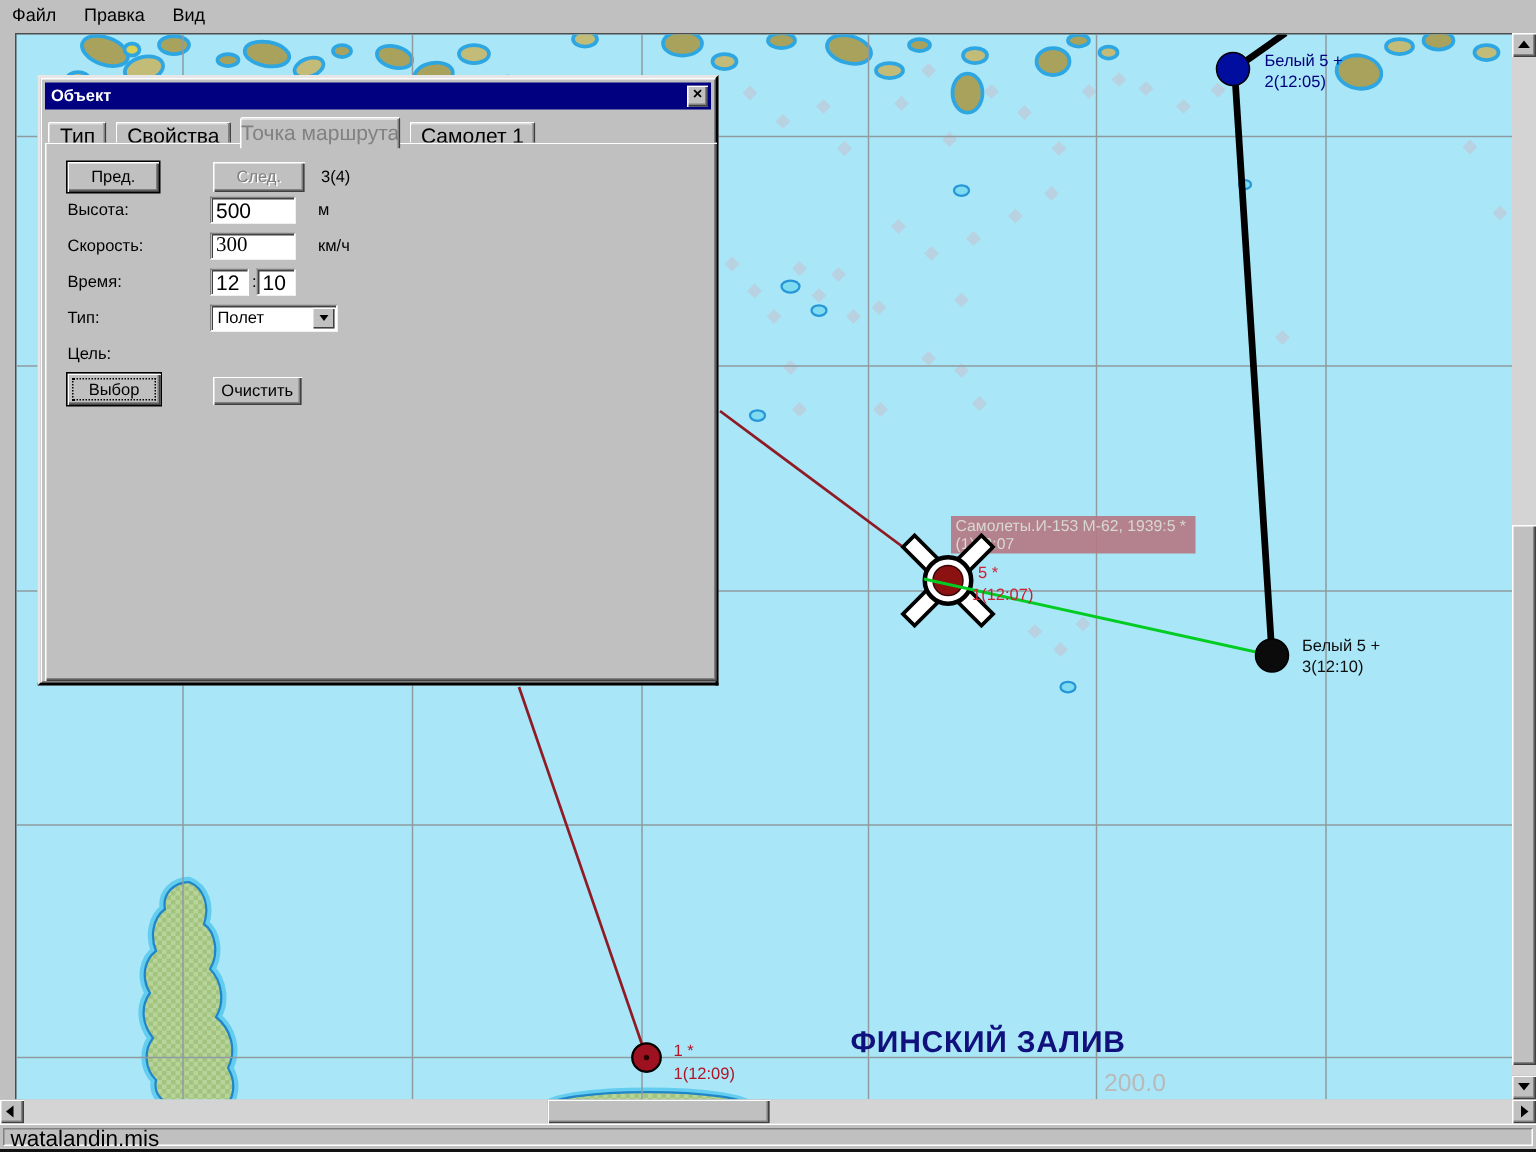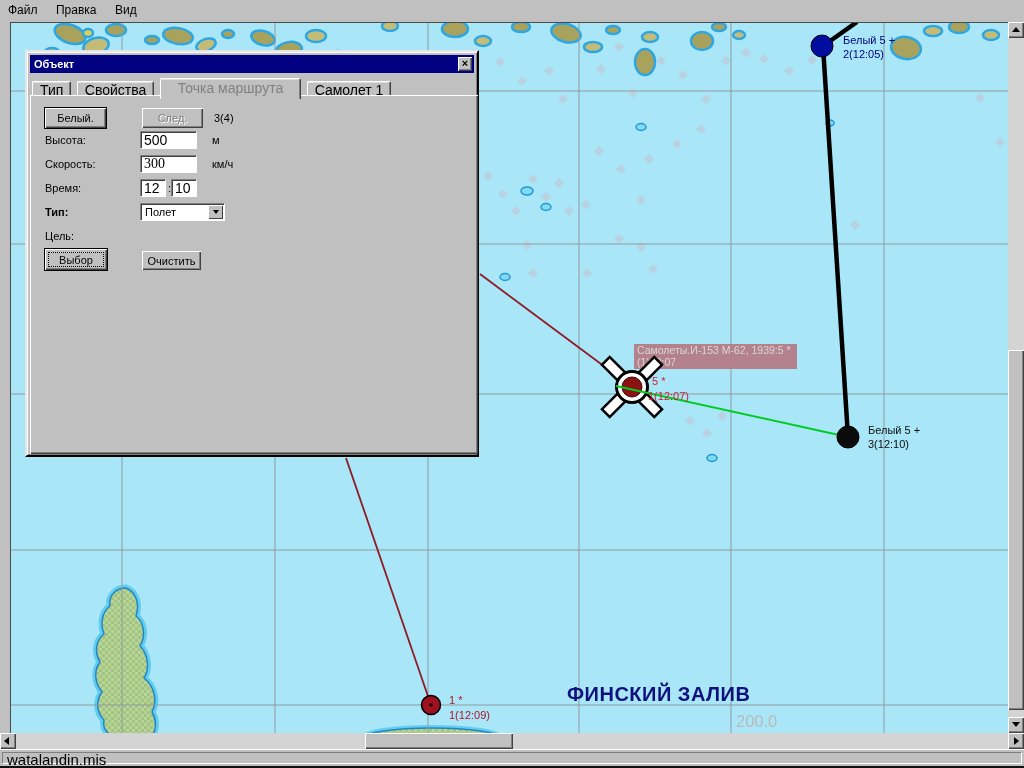--- a/index.html
+++ b/index.html
@@ -75,21 +75,21 @@
   .tabs-row { position:absolute; left:5px; top:26px; height:21px; white-space:nowrap; }
   .tab {
     display:inline-block; vertical-align:bottom; position:relative;
     font-size:14px; color:#000; background:#c0c0c0;
     height:18px; line-height:17px; padding:0 7px; margin-right:1px;
     border-top:1px solid #fff; border-left:1px solid #fff; border-right:1px solid #404040;
     border-radius:2px 2px 0 0;
     box-shadow: inset -1px 0 0 #808080, inset 0 1px 0 #dfdfdf;
     cursor:default;
   }
-  .tab.active { height:21px; line-height:19px; color:#818181; z-index:3; padding:0 17px; }
+  .tab.active { height:21px; line-height:19px; color:#818181; z-index:3; padding:0 0; }
   .dlg-panel {
     position:absolute; left:3px; top:43px; width:448px; height:359px;
     background:#c0c0c0;
     box-shadow: inset 1px 1px 0 #fff, inset -1px -1px 0 #404040, inset -2px -2px 0 #808080;
     z-index:2;
   }
   .btn {
     position:absolute; background:#c0c0c0; color:#000; font-size:11px;
     font-family:"Liberation Sans", sans-serif;
     box-shadow: inset 1px 1px 0 #fff, inset -1px -1px 0 #404040, inset -2px -2px 0 #808080;
@@ -324,38 +324,38 @@
   </div>
 
   <div class="tabs-row">
     <span class="tab">Тип</span>
     <span class="tab">Свойства</span>
     <span class="tab active">Точка маршрута</span>
     <span class="tab">Самолет 1</span>
   </div>
 
   <div class="dlg-panel">
-    <button class="btn ring" style="left:15px; top:13px; width:61px; height:20px;">Белый.</button>
+    <button class="btn ring" style="left:15px; top:13px; width:61px; height:20px;">Пред.</button>
     <button class="btn disabled" style="left:112px; top:13px; width:61px; height:20px;">След.</button>
     <span class="dlg-label" style="left:184px; top:17px;">3(4)</span>
 
     <span class="dlg-label" style="left:15px; top:39px;">Высота:</span>
     <input class="field" style="left: 110px; top: 36px; width: 57px;" value="500">
     <span class="dlg-label" style="left:182px; top:39px;">м</span>
 
     <span class="dlg-label" style="left:15px; top:63px;">Скорость:</span>
     <input class="field" style="left: 110px; top: 60px; width: 57px; font-family: Liberation Serif, serif;" value="300">
     <span class="dlg-label" style="left:182px; top:63px;">км/ч</span>
 
     <span class="dlg-label" style="left:15px; top:87px;">Время:</span>
     <input class="field" style="left: 110px; top: 84px; width: 26px;" value="12">
     <span class="dlg-label" style="left:138px; top:87px;">:</span>
     <input class="field" style="left: 141px; top: 84px; width: 26px;" value="10">
 
-    <span class="dlg-label" style="left:15px; top:111px;font-weight:bold;">Тип:</span>
+    <span class="dlg-label" style="left:15px; top:111px;">Тип:</span>
     <div class="combo" style="left:110px; top:108px; width:85px;">
       <span class="combo-text">Полет</span>
       <div class="combo-btn">
         <div class="tri tri-down"></div>
       </div>
     </div>
 
     <span class="dlg-label" style="left:15px; top:135px;">Цель:</span>
 
     <button class="btn ring focus" style="left:15px; top:154px; width:62px; height:21px;">Выбор</button>

